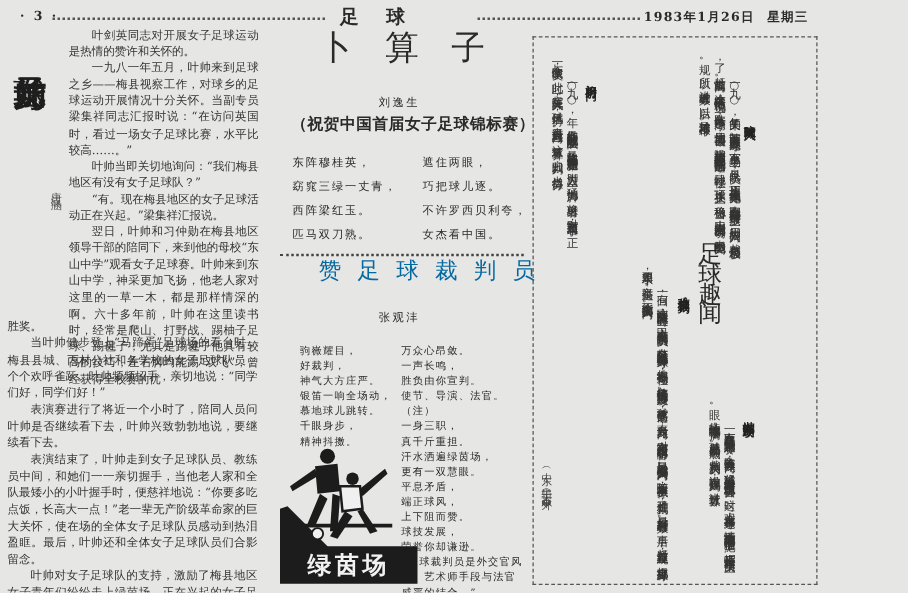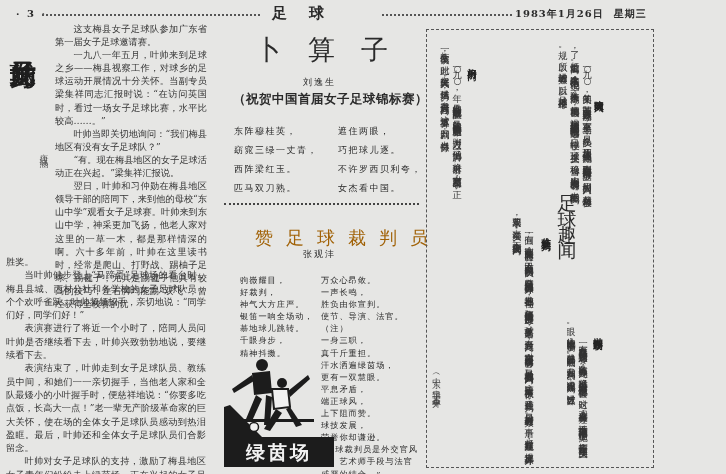--- a/index.html
+++ b/index.html
@@ -31,30 +31,30 @@
     text-align:justify; color:#333;
   }
   .left-body-bottom {
     left:6px; top:255px; width:200px; font-size:9.2px; line-height:13.3px;
     text-align:justify; color:#333;
   }
   .left-body-top p, .left-body-bottom p { margin:0; text-indent:2em; }
   .left-body-top p.noindent, .left-body-bottom p.noindent { text-indent:0; }
 
   
-  .poem1-title { left:255px; top:32px; font-size:27px; letter-spacing:26px; font-family:"DejaVu Sans", sans-serif;text-align:center; }
+  .poem1-title { left:255px; top:20px; font-size:27px; letter-spacing:26px; font-family:"DejaVu Sans", sans-serif;text-align:center; }
   .poem1-author { left:303px; top:76px; font-size:9px; letter-spacing:2px; }
   .poem1-subtitle { left:233px; top:91px; font-size:12.5px; font-weight:bold; letter-spacing:0.5px; }
   .poem-col { font-size:9px; line-height:19px; letter-spacing:1.5px; }
   .poem1-left { left:234px; top:122px; }
   .poem1-right { left:338px; top:122px; }
   .mid-divider { left:224px; top:203px; width:195px; border-top:2px dotted #444; }
 
   
-  .poem2-title { left:255px; top:226px; font-size:18px; letter-spacing:13px; color:#a16207; }
+  .poem2-title { left:255px; top:204px; font-size:18px; letter-spacing:13px; color:#0369a1; }
   .poem2-author { left:303px; top:248px; font-size:9px; letter-spacing:2px;text-align:right; }
   .poem2-left { left:240px; top:274px; font-size:8.2px; line-height:12.1px; letter-spacing:1px; }
   .poem2-right { left:321px; top:274px; font-size:8.2px; line-height:12.1px; letter-spacing:1px; width:100px; }
 
   
   .greenfield {
     left:224px; top:355px; width:90px; height:112px;
   }
   .greenfield-banner {
     position:absolute; left:0; bottom:0; width:110px; height:30px; background:#1c1c1c;
@@ -87,21 +87,21 @@
 <div class="abs hdr-rule" style="left:42px; width:218px;"></div>
 <div class="abs hdr-section">足球</div>
 <div class="abs hdr-rule" style="left:382px; width:130px;"></div>
 <div class="abs hdr-date">
   <span>1983年1月26日</span><span>星期三</span>
 </div>
 
 <div class="abs big-title">元帅与女子足球</div>
 <div class="abs left-author">唐汉涵</div>
 <div class="abs left-body-top">
-  <p>这支梅县女子足球队参加广东省第一届女子足球邀请赛。</p>
+  <p>叶剑英同志对开展女子足球运动是热情的赞许和关怀的。</p>
   <p>一九八一年五月，叶帅来到足球之乡——梅县视察工作，对球乡的足球运动开展情况十分关怀。当副专员梁集祥同志汇报时说：“在访问英国时，看过一场女子足球比赛，水平比较高……。”</p>
   <p>叶帅当即关切地询问：“我们梅县地区有没有女子足球队？”</p>
   <p>“有。现在梅县地区的女子足球活动正在兴起。”梁集祥汇报说。</p>
   <p>翌日，叶帅和习仲勋在梅县地区领导干部的陪同下，来到他的母校“东山中学”观看女子足球赛。叶帅来到东山中学，神采更加飞扬，他老人家对这里的一草一木，都是那样情深的啊。六十多年前，叶帅在这里读书时，经常是爬山、打野战、踢柚子足球、踢毽子，尤其是踢毽子他具有较高的技巧，左右脚均能踢“双飞”，曾经获得全校赛的优</p>
 </div>
 <div class="abs left-body-bottom">
   <p class="noindent">胜奖。</p>
   <p>当叶帅健步登上“马蹄蛋”足球场的看台时，梅县县城、丙村公社和各学校的女子足球队员，个个欢呼雀跃。叶帅频频招手，亲切地说：“同学们好，同学们好！”</p>
   <p>表演赛进行了将近一个小时了，陪同人员问叶帅是否继续看下去，叶帅兴致勃勃地说，要继续看下去。</p>
   <p>表演结束了，叶帅走到女子足球队员、教练员中间，和她们一一亲切握手，当他老人家和全队最矮小的小叶握手时，便慈祥地说：“你要多吃点饭，长高大一点！”老一辈无产阶级革命家的巨大关怀，使在场的全体女子足球队员感动到热泪盈眶。最后，叶帅还和全体女子足球队员们合影留念。</p>

